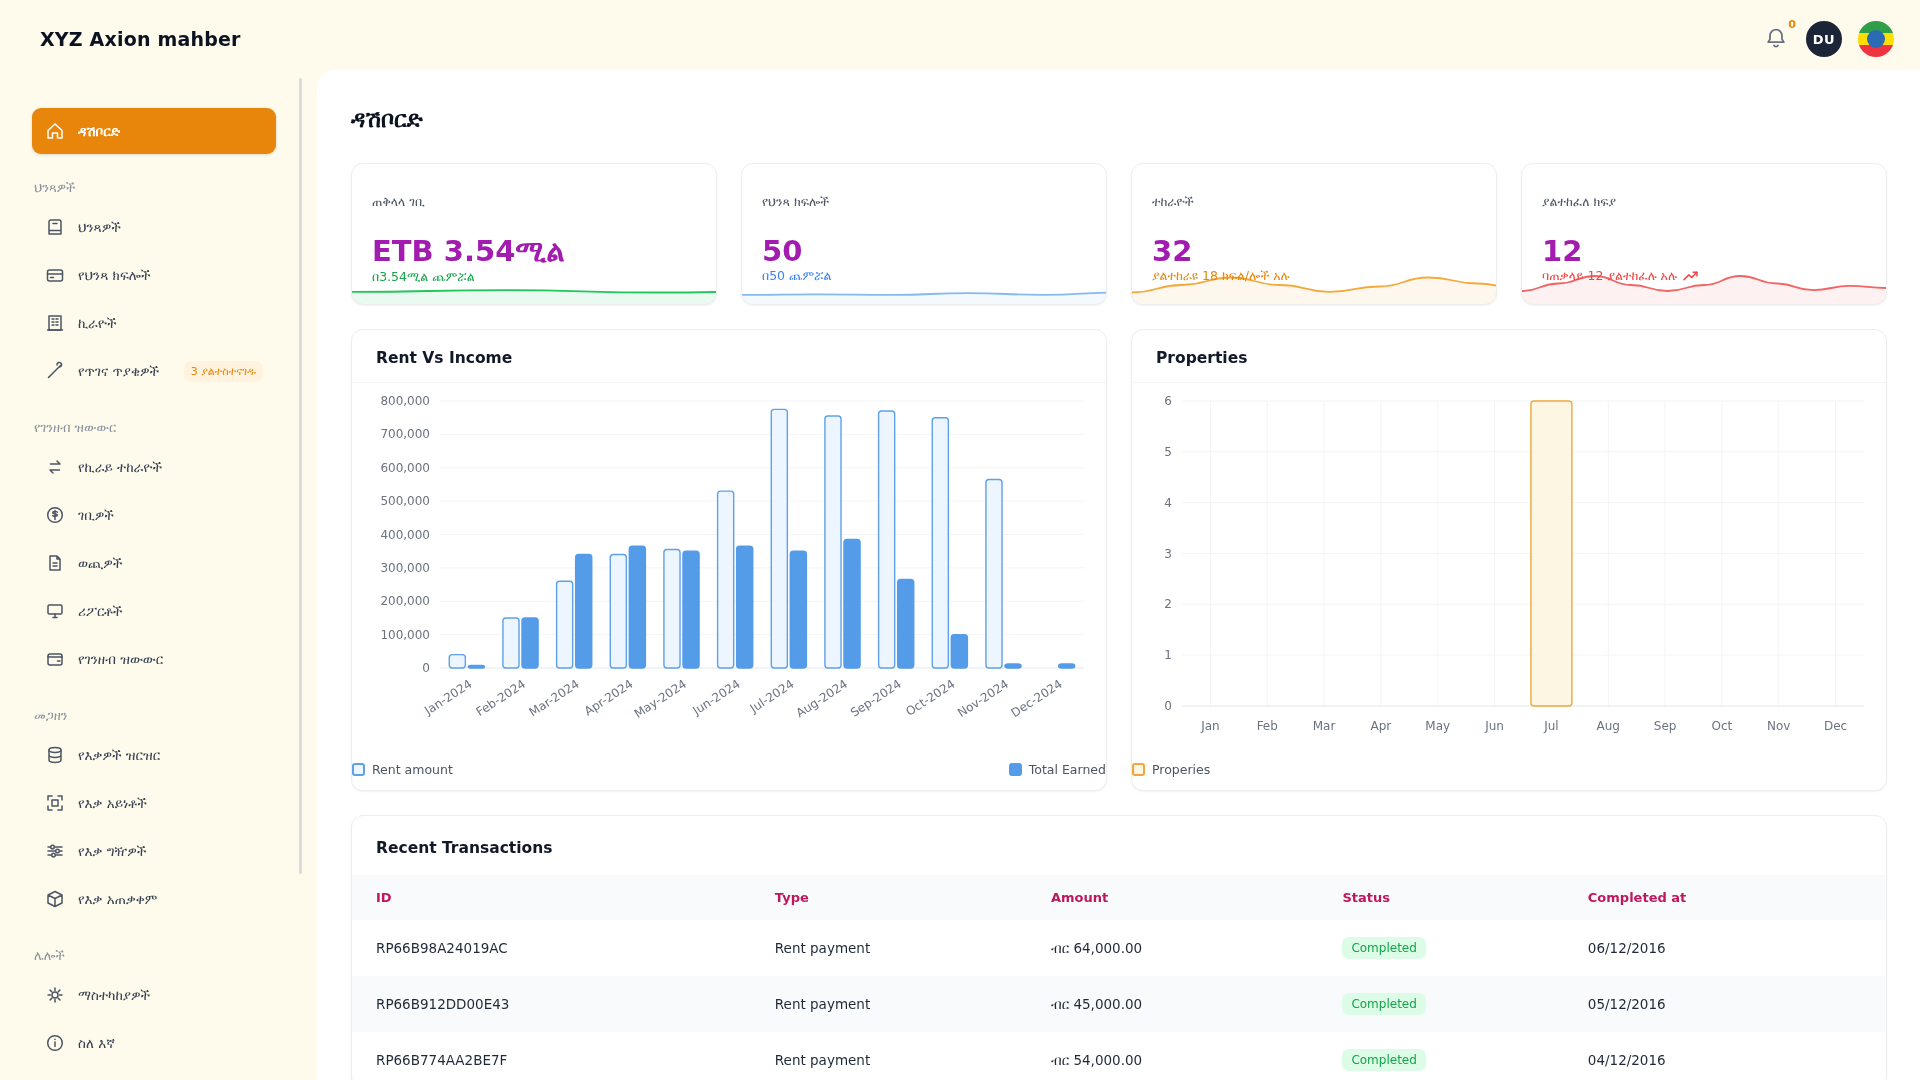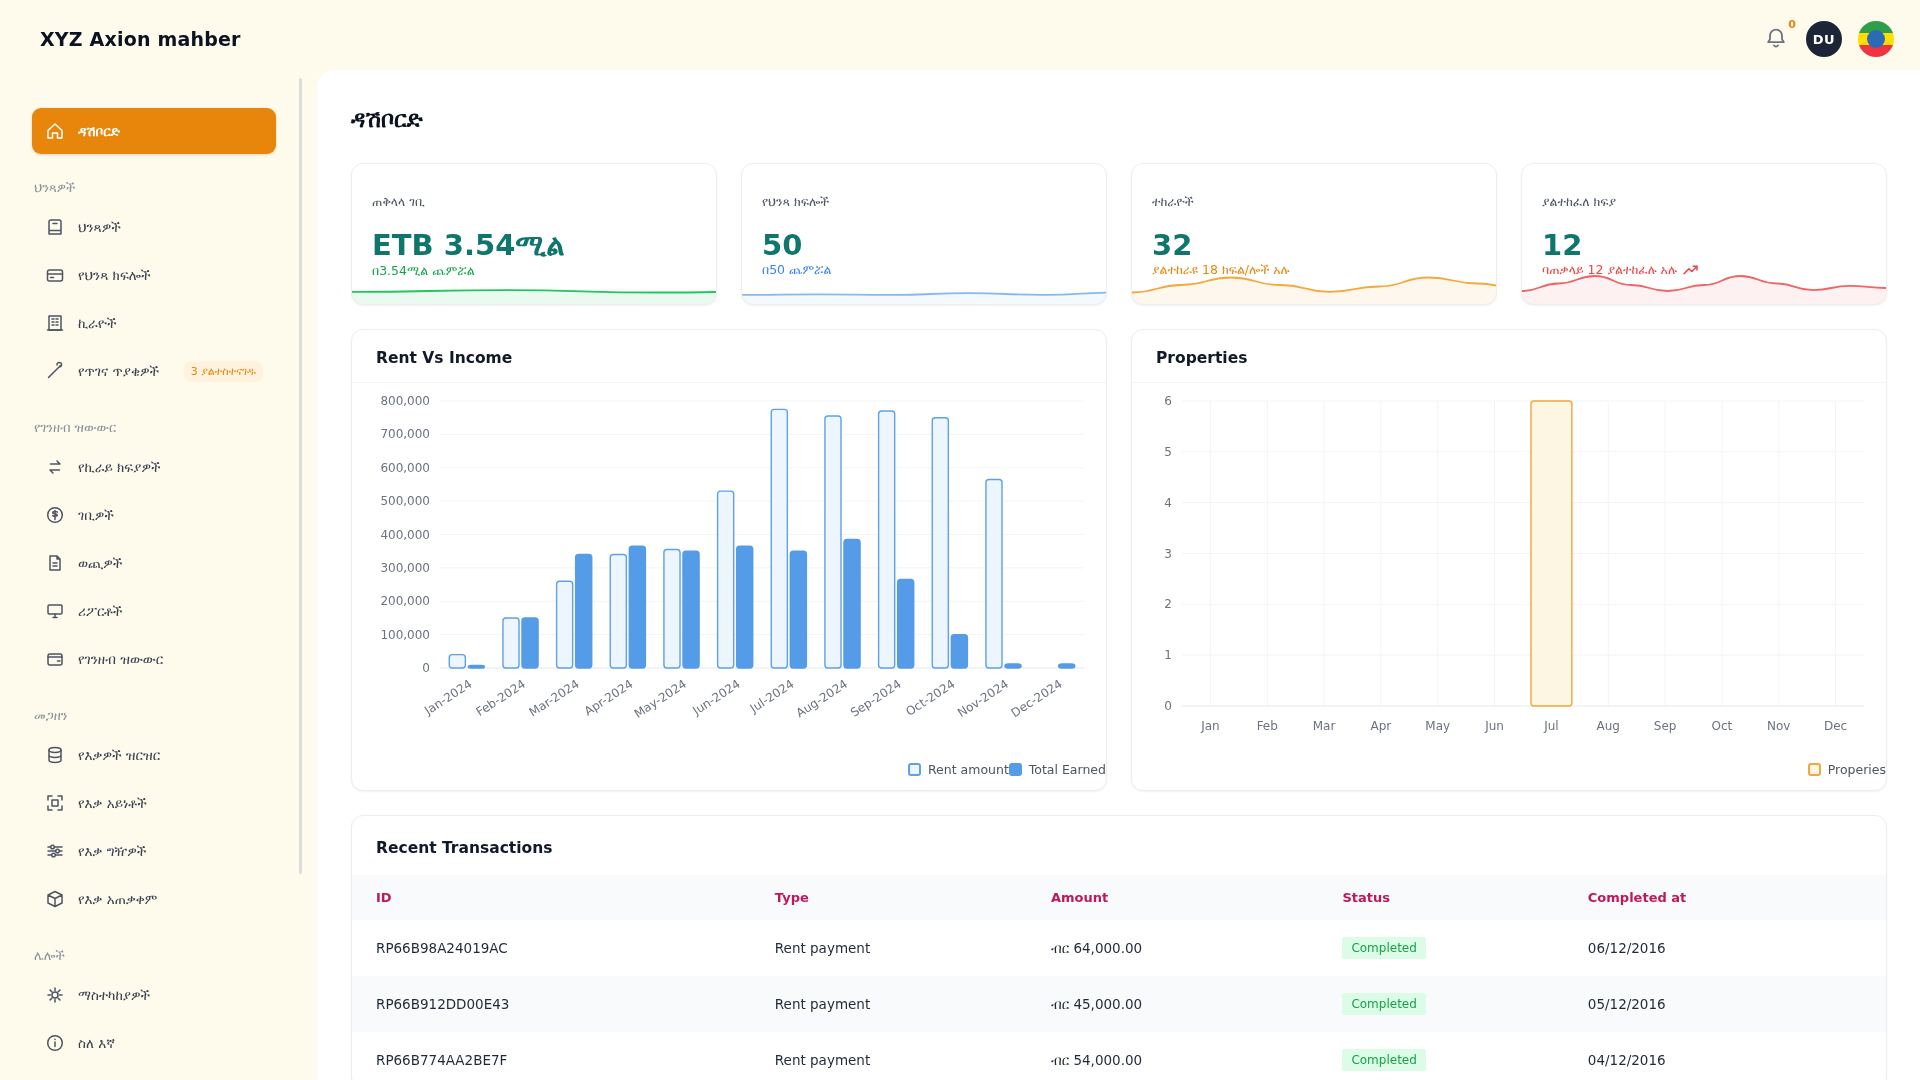--- a/index.html
+++ b/index.html
@@ -30,41 +30,41 @@
   .nav-section{display:flex;align-items:center;justify-content:space-between;margin:26px 2px 8px;color:#8A929E;font-size:13px;cursor:pointer}
   .nav-section .ic{width:15px;height:15px;color:#6b7280}
 
   
   .main{position:absolute;left:317px;top:70px;width:1603px;height:1010px;background:#fff;border-top-left-radius:18px;padding:36px 33px 0 34px;overflow:hidden}
   .page-title{font-size:23px;font-weight:700;margin-bottom:30px;color:#0B1220}
 
   .stats{display:flex;gap:24px}
   .stat-card{flex:1;height:142px;border:1px solid #EDEDED;border-radius:12px;box-shadow:0 1px 2px rgba(16,24,40,.05);padding:30px 20px;position:relative;overflow:hidden;background:#fff}
   .stat-label{font-size:12.5px;color:#4b5563}
-  .stat-value{font-size:29px;font-weight:700;margin-top:18px;color:#0f766e}
+  .stat-value{font-size:29px;font-weight:700;margin-top:24px;color:#a21caf}
   .stat-delta{font-size:12.5px;display:flex;align-items:center;gap:6px;position:relative;z-index:2}
   .trend{width:17px;height:12px}
   .spark{position:absolute;left:0;right:0;bottom:0;height:36px}
 
   .charts{display:flex;gap:24px;margin-top:24px;height:462px}
   .card{border:1px solid #EDEDED;border-radius:12px;background:#fff;box-shadow:0 1px 2px rgba(16,24,40,.05)}
   .chart-card{flex:1;display:flex;flex-direction:column;overflow:hidden}
   .card-head{padding:19px 24px 15px;font-size:15.5px;font-weight:700;color:#111827;border-bottom:1px solid #F3F4F6}
   .chart-body{flex:1;margin:4px 8px 0 4px;position:relative}
-  .legend{height:46px;display:flex;align-items:center;justify-content:flex-end;font-size:12.5px;color:#4b5563}
+  .legend{height:46px;display:flex;align-items:center;justify-content:space-between;gap:26px;font-size:12.5px;color:#4b5563}
   .legend-item{display:flex;align-items:center;gap:7px;cursor:pointer}
   .swatch{width:13px;height:13px;border-radius:3px;display:inline-block;flex:none}
 
   .table-card{margin-top:24px;overflow:hidden}
   .table-card .card-head{border-bottom:none;padding:23px 24px 18px}
   table{width:100%;border-collapse:collapse}
   th{background:#F9FAFB;text-align:left;font-size:13px;font-weight:700;color:#be185d;padding:15px 24px}
   td{font-size:13.5px;color:#1F2937;padding:17px 24px}
   tbody tr:nth-child(even){background:#F9FAFB}
-  .badge{display:inline-block;background:#DCFCE7;color:#16A34A;font-size:12px;padding:4px 9px;border-radius:2px}
+  .badge{display:inline-block;background:#DCFCE7;color:#16A34A;font-size:12px;padding:4px 9px;border-radius:7px}
 
   .ic{display:block}
   svg text{font-family:"DejaVu Sans","Liberation Sans",sans-serif}
 </style>
 </head>
 <body>
 
 <header class="topbar">
   <div class="app-title">XYZ Axion mahber</div>
   <div class="topbar-right">
@@ -121,21 +121,21 @@
         <span class="nav-badge">3 ያልተስተናገዱ</span>
       </div>
       <div class="nav-section">
         <span>የገንዘብ ዝውውር</span>
         <svg class="ic " viewBox="0 0 20 20" fill="none" stroke="currentColor" stroke-width="1.5" stroke-linecap="round" stroke-linejoin="round"></svg>
       </div>
       <div class="nav-item">
         <svg class="ic " viewBox="0 0 20 20" fill="none" stroke="currentColor" stroke-width="1.5" stroke-linecap="round" stroke-linejoin="round">
           <path d="M5.5 7 h9.5 l-3-3 M14.5 13 H5 l3 3"></path>
         </svg>
-        <span class="nav-label">የኪራይ ክፍያዎች</span>
+        <span class="nav-label">የኪራይ ተከራዮች</span>
       </div>
       <div class="nav-item">
         <svg class="ic " viewBox="0 0 20 20" fill="none" stroke="currentColor" stroke-width="1.5" stroke-linecap="round" stroke-linejoin="round">
           <circle cx="10" cy="10" r="7.3"></circle>
           <path d="M10 5.6 v8.8 M12.3 7.3 c0-1.2-4.6-1.2-4.6 0.4 s4.6 0.7 4.6 2.3 c0 1.6-4.6 1.6-4.6 0.4"></path>
         </svg>
         <span class="nav-label">ገቢዎች</span>
       </div>
       <div class="nav-item">
         <svg class="ic " viewBox="0 0 20 20" fill="none" stroke="currentColor" stroke-width="1.5" stroke-linecap="round" stroke-linejoin="round">

